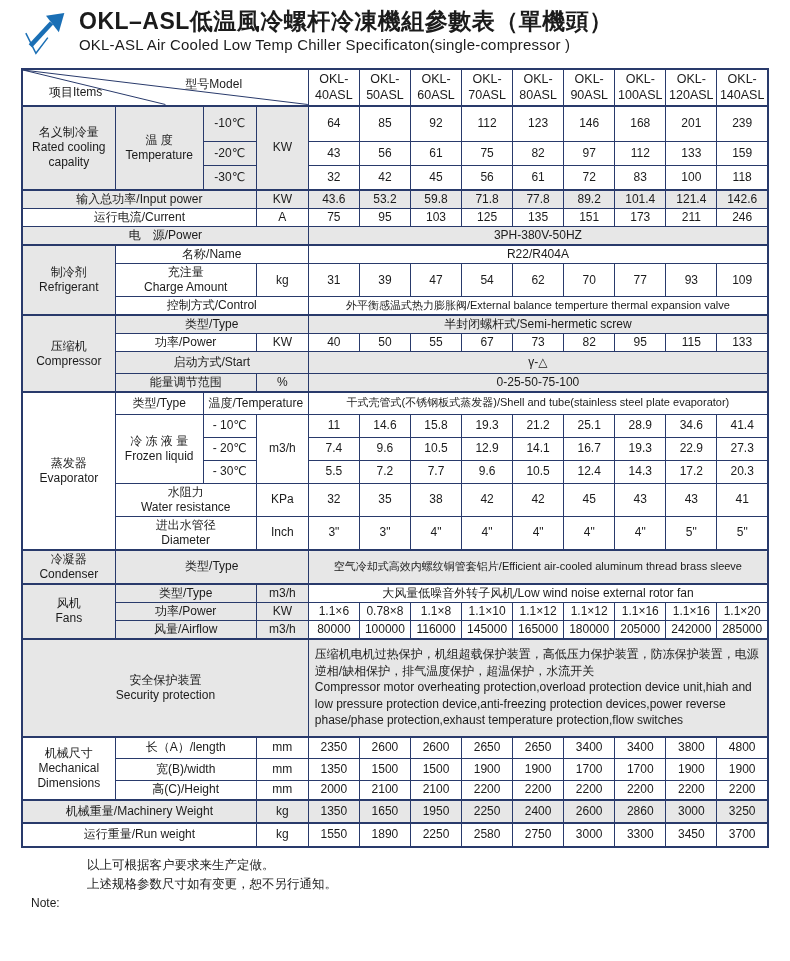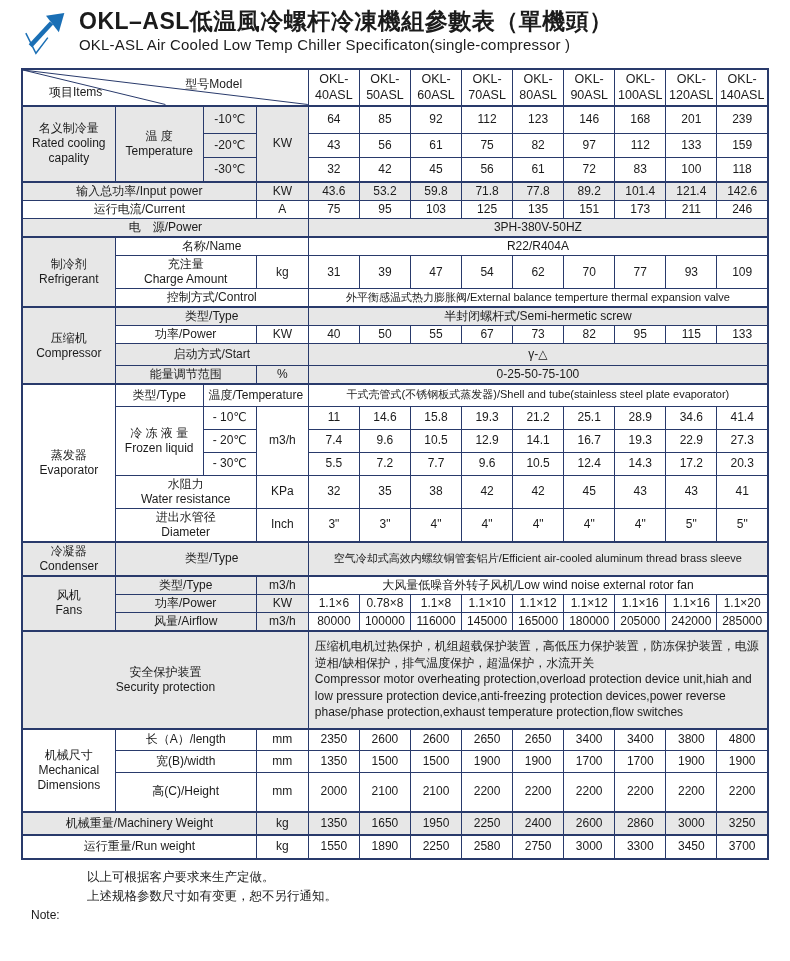--- a/index.html
+++ b/index.html
@@ -97,21 +97,21 @@
           <td class="mh">OKL-
 90ASL</td>
           <td class="mh">OKL-
 100ASL</td>
           <td class="mh">OKL-
 120ASL</td>
           <td class="mh">OKL-
 140ASL</td>
     </tr>
 
-    <tr class="sec" style="height:28px">
+    <tr class="sec" style="height:36px">
       <td class="g pre" rowspan="3">名义制冷量
 Rated cooling
 capality</td>
       <td class="g pre" rowspan="3">温 度
 Temperature</td>
       <td class="g">-10℃</td>
       <td class="g" rowspan="3">KW</td>
       <td>64</td>
           <td>85</td>
           <td>92</td>
@@ -379,21 +379,21 @@
       <td>1350</td>
           <td>1500</td>
           <td>1500</td>
           <td>1900</td>
           <td>1900</td>
           <td>1700</td>
           <td>1700</td>
           <td>1900</td>
           <td>1900</td>
     </tr>
-    <tr style="height:39px">
+    <tr style="height:19px">
       <td colspan="2">高(C)/Height</td>
       <td>mm</td>
       <td>2000</td>
           <td>2100</td>
           <td>2100</td>
           <td>2200</td>
           <td>2200</td>
           <td>2200</td>
           <td>2200</td>
           <td>2200</td>

